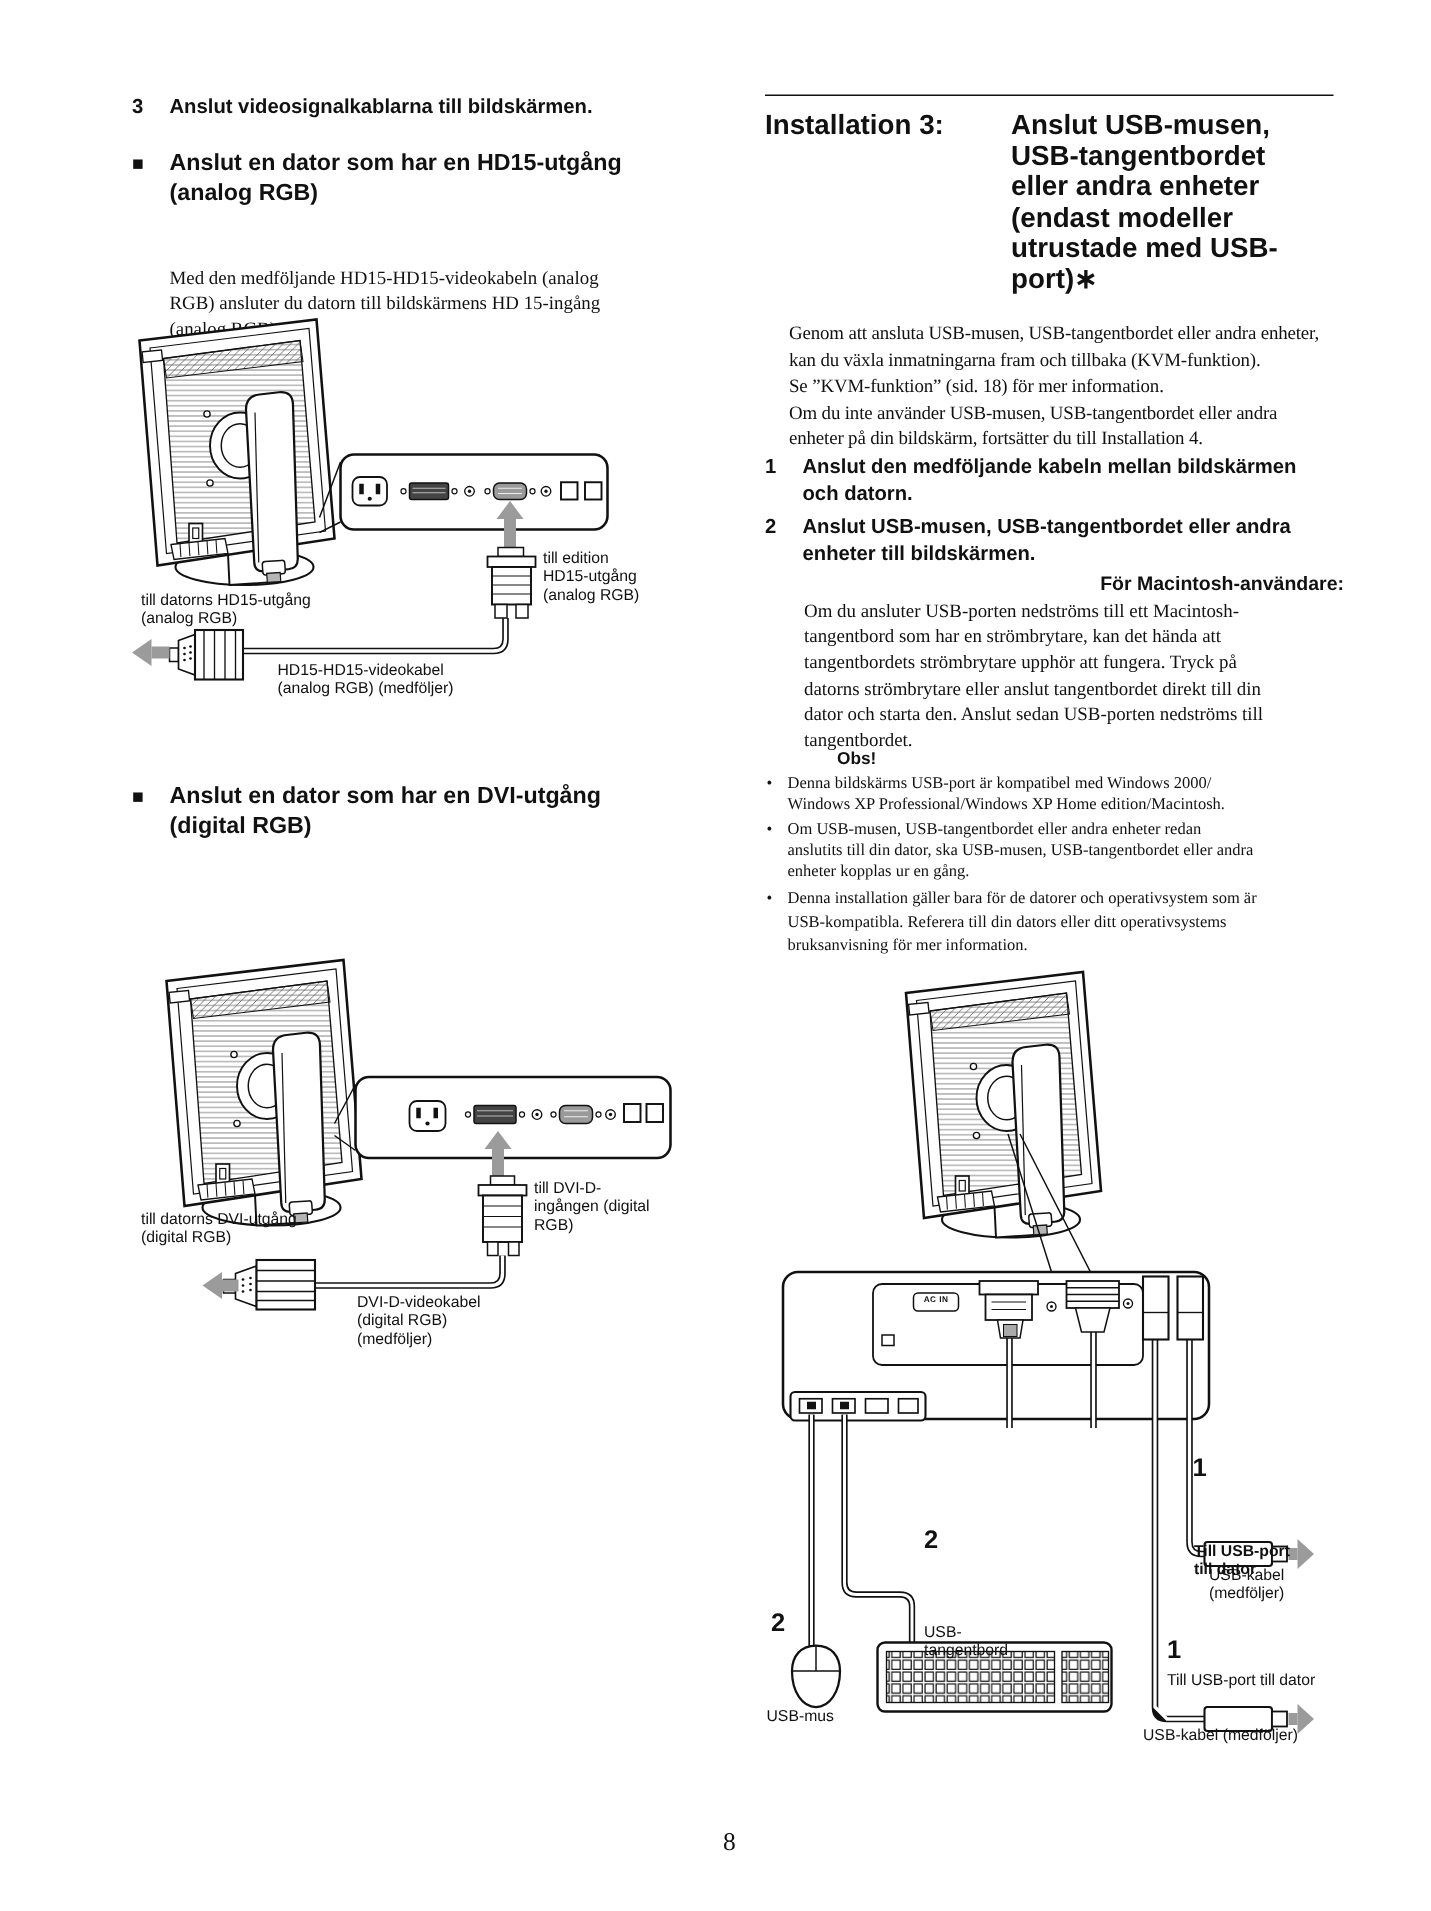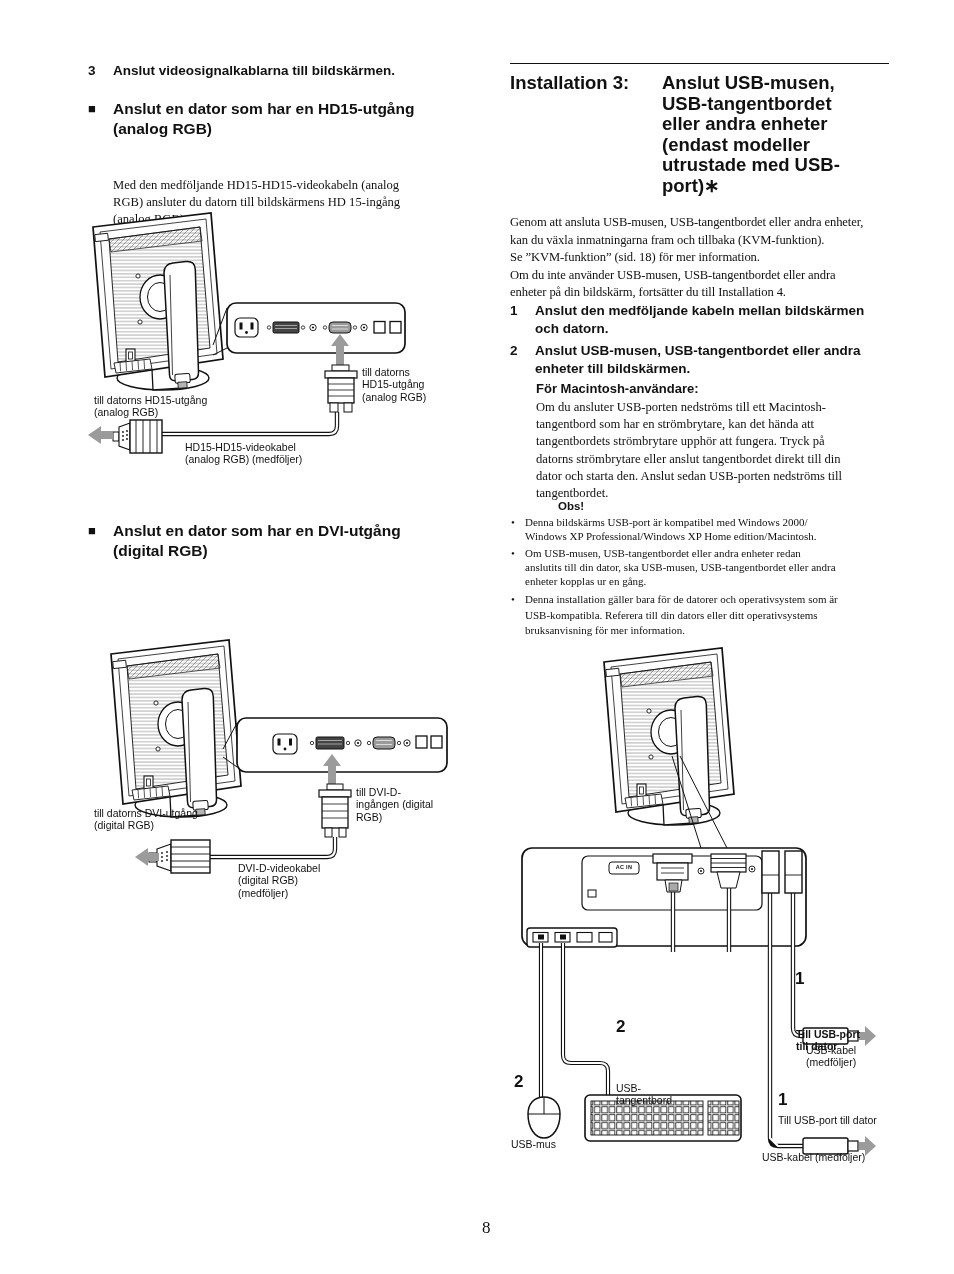--- a/index.html
+++ b/index.html
@@ -10,21 +10,21 @@
   .stepnum{width:25px;flex:0 0 25px;font:bold 13.5px/17px "Liberation Sans",sans-serif;}
   .steptext{font:bold 13.5px/17.5px "Liberation Sans",sans-serif;}
   .sechead{display:flex;}
   .secmark{width:25px;flex:0 0 25px;font:13px/19px "Liberation Sans",sans-serif;}
   .sectitle{font:bold 15.5px/20px "Liberation Sans",sans-serif;}
   .body-text{font:12.6px/17.2px "Liberation Serif",serif;}
   .rule{border-top:1.6px solid #111;}
   .headrow{display:flex;}
   .headlabel{width:152px;flex:0 0 152px;font:bold 18.5px/20.5px "Liberation Sans",sans-serif;}
   .headtitle{font:bold 18.5px/20.5px "Liberation Sans",sans-serif;}
-  .intro{font:12.6px/17.6px "Liberation Serif",serif;letter-spacing:-0.1px;}
+  .intro{font:12.6px/17.6px "Liberation Serif",serif;letter-spacing:-0.1px;margin-left:16px;}
   .machead{font:bold 13px/16px "Liberation Sans",sans-serif;}
   .obshead{font:bold 11.5px/14px "Liberation Sans",sans-serif;margin-left:48px;}
   .bullets{font:11px/13.8px "Liberation Serif",serif;}
   .bulrow{display:flex;margin-bottom:3.6px;}
   .bulchar{width:14px;flex:0 0 14px;}
   .dlabel{font:10.5px/12.3px "Liberation Sans",sans-serif;}
   .dnum{font:bold 17px/17px "Liberation Sans",sans-serif;}
   .acin{font:bold 5.5px/11px "Liberation Sans",sans-serif;text-align:center;letter-spacing:0.3px;}
   .pagenum{font:17px/20px "Liberation Serif",serif;}
   svg{display:block;}
@@ -140,21 +140,21 @@
         <circle cx="42" cy="230" r="0.9" fill="#111"></circle>
         <circle cx="42" cy="234" r="0.9" fill="#111"></circle>
       <rect x="45" y="215" width="32" height="33" fill="#fff" stroke="#111" stroke-width="1.4"></rect>
       <path d="M51,215 v33 M58,215 v33 M65,215 v33 M72,215 v33" stroke="#111" stroke-width="0.9"></path>
     </g>
     <g fill="#9b9b9b">
       <polygon points="3,230 16,221 16,239"></polygon>
       <rect x="16" y="226" width="12" height="8"></rect>
     </g>
   </svg>
-  <div class="abs dlabel pre" style="left:362px;top:366px;">till datorns
+  <div class="abs dlabel pre" style="left:362px;top:366px;">till edition
 HD15-utgång
 (analog RGB)</div>
   <div class="abs dlabel pre" style="left:94px;top:394px;">till datorns HD15-utgång
 (analog RGB)</div>
   <div class="abs dlabel pre" style="left:185px;top:441px;">HD15-HD15-videokabel
 (analog RGB) (medföljer)</div>
 
   <div class="abs sechead" style="left:88px;top:521px;width:390px;">
     <div class="secmark">■</div>
     <div class="sectitle pre">Anslut en dator som har en DVI-utgång
@@ -222,21 +222,21 @@
 ingången (digital
 RGB)</div>
   <div class="abs dlabel pre" style="left:94px;top:807px;">till datorns DVI-utgång
 (digital RGB)</div>
   <div class="abs dlabel pre" style="left:238px;top:862px;">DVI-D-videokabel
 (digital RGB)
 (medföljer)</div>
 
   <div class="abs rule" style="left:510px;top:63px;width:379px;"></div>
 
-  <div class="abs headrow" style="left:510px;top:73px;width:400px;">
+  <div class="abs headrow" style="left:510px;top:73px;width:400px;gap:12px;">
     <div class="headlabel">Installation 3:</div>
     <div class="headtitle pre">Anslut USB-musen,
 USB-tangentbordet
 eller andra enheter
 (endast modeller
 utrustade med USB-
 port)∗</div>
   </div>
 
   <div class="abs intro pre" style="left:510px;top:214px;width:400px;">Genom att ansluta USB-musen, USB-tangentbordet eller andra enheter,
@@ -249,21 +249,21 @@
     <div class="stepnum">1</div>
     <div class="steptext pre">Anslut den medföljande kabeln mellan bildskärmen
 och datorn.</div>
   </div>
   <div class="abs stepline" style="left:510px;top:342px;width:380px;">
     <div class="stepnum">2</div>
     <div class="steptext pre">Anslut USB-musen, USB-tangentbordet eller andra
 enheter till bildskärmen.</div>
   </div>
 
-  <div class="abs machead" style="left:536px;top:381px;width:360px;">För Macintosh-användare:</div>
+  <div class="abs machead" style="left:536px;top:381px;width:360px;text-align:right;">För Macintosh-användare:</div>
   <div class="abs body-text pre" style="left:536px;top:399px;width:365px;">Om du ansluter USB-porten nedströms till ett Macintosh-
 tangentbord som har en strömbrytare, kan det hända att
 tangentbordets strömbrytare upphör att fungera. Tryck på
 datorns strömbrytare eller anslut tangentbordet direkt till din
 dator och starta den. Anslut sedan USB-porten nedströms till
 tangentbordet.</div>
 
   <div class="abs obshead" style="left:510px;top:499px;">Obs!</div>
   <div class="abs bullets" style="left:511px;top:516px;width:400px;">
     <div class="bulrow">

